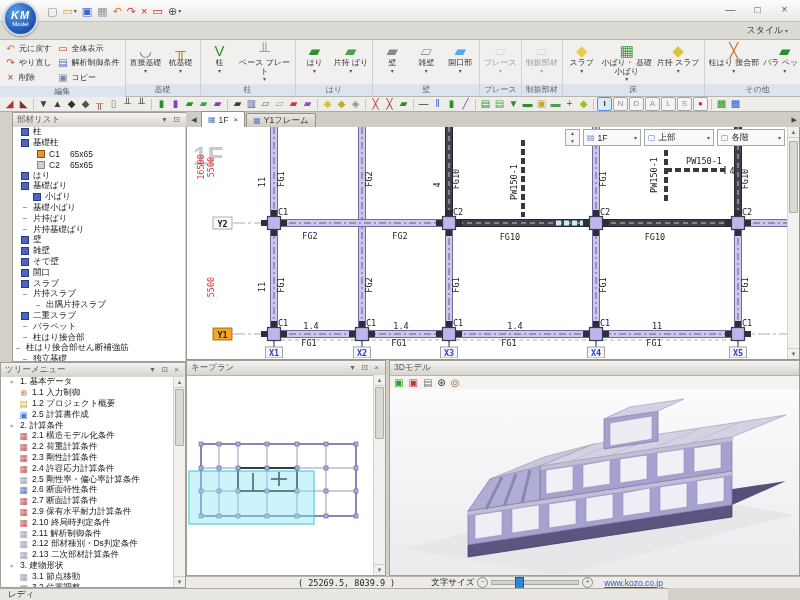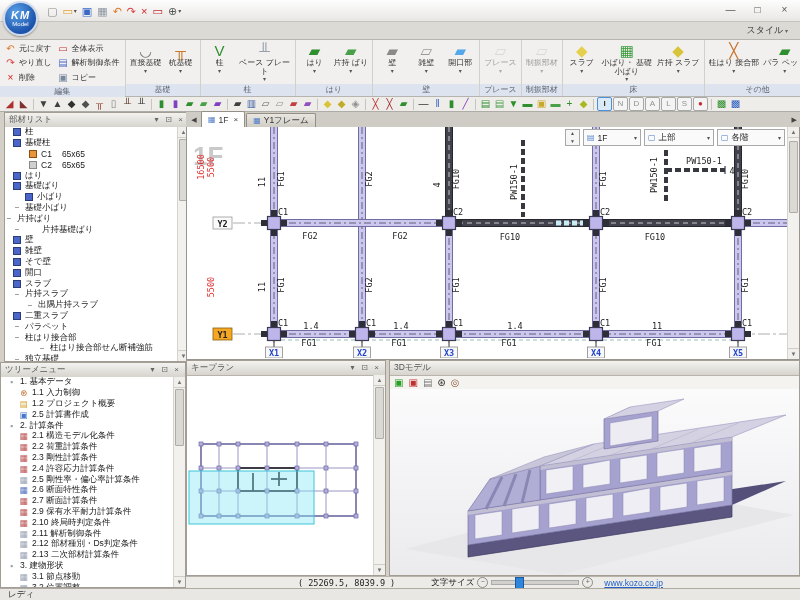--- a/index.html
+++ b/index.html
@@ -85,21 +85,21 @@
   .m3ico{font-size:10px;line-height:12px;}
   #m3dview{position:absolute;left:0;top:28px;right:0;bottom:0;background:linear-gradient(#fbfbfc,#ebebee);}
   
   #coordstrip{left:186px;top:576px;width:614px;height:12px;background:#edebe7;border-top:1px solid #b8b4ac;display:flex;align-items:center;font-size:8.5px;color:#222;}
   #coords{margin-left:112px;font-family:"DejaVu Sans Mono",monospace;font-size:8.5px;}
   #fslabel{margin-left:36px;}
   .circbtn{width:9px;height:9px;border:1px solid #8a8a8a;border-radius:50%;font-size:7px;line-height:8px;text-align:center;color:#666;margin:0 3px;}
   #fstrack{width:86px;height:3px;background:#d2d0cc;border:1px solid #aaa;position:relative;}
   #fsthumb{position:absolute;left:26%;top:-4px;width:7px;height:11px;background:#2e86dc;border:1px solid #1a5a9c;}
   #weblink{margin-left:8px;color:#2060c8;text-decoration:underline;}
-  #statusbar{left:0;top:588px;width:800px;height:12px;background:#e9e7e3;border-top:1px solid #aeaaa2;display:flex;align-items:center;padding:0 8px;font-size:8.5px;color:#333;font-family:Liberation Mono, monospace;}
+  #statusbar{left:0;top:588px;width:668px;height:12px;background:#e9e7e3;border-top:1px solid #aeaaa2;display:flex;align-items:center;padding:0 8px;font-size:8.5px;color:#333;font-family:Liberation Mono, monospace;}
   text{font-family:"DejaVu Sans Mono","Liberation Mono",monospace;}
   .pl{font-size:8.5px;fill:#1c1c1c;}
   .pr{font-size:8.5px;fill:#e03232;}
   .ax{font-size:8.5px;font-weight:bold;fill:#2244cc;}
   .ay{font-size:8.5px;font-weight:bold;fill:#222;}
   .wm{font-size:26px;font-weight:bold;fill:#c9c9c9;font-family:"Liberation Sans",sans-serif;}
 </style>
 </head>
 <body>
 
@@ -335,21 +335,21 @@
     <div class="tbtn" style="color: rgb(144, 144, 144);">D</div>
     <div class="tbtn" style="color: rgb(144, 144, 144);">A</div>
     <div class="tbtn" style="color: rgb(144, 144, 144);">L</div>
     <div class="tbtn" style="color: rgb(144, 144, 144);">S</div>
     <div class="tbtn" style="color: rgb(192, 48, 48);">●</div>
     <div class="tsep"></div>
     <div class="tico" style="color: rgb(47, 143, 47);">▩</div>
     <div class="tico" style="color: rgb(48, 96, 192);">▩</div>
   </div>
 
-<div class="panel" id="memberlist" style="left:4px;top:112px;width:186px;height:250px;">
+<div class="panel" id="memberlist" style="left:12px;top:112px;width:186px;height:250px;">
   <div class="ptitle">
     <span>部材リスト</span>
     <span class="pbtns">
         <span class="pbtn">▾</span>
         <span class="pbtn">⊡</span>
         <span class="pbtn">×</span>
       </span>
   </div>
   <div class="tree" id="memtree">
       <div class="trow" style="padding-left: 8px;">
@@ -379,25 +379,25 @@
         <span class="tlbl">基礎ばり</span>
       </div>
       <div class="trow" style="padding-left: 20px;">
         <span class="ticon tc-blue"></span>
         <span class="tlbl">小ばり</span>
       </div>
       <div class="trow" style="padding-left: 8px;">
         <span class="tdot"></span>
         <span class="tlbl">基礎小ばり</span>
       </div>
-      <div class="trow" style="">
+      <div class="trow" style="padding-left: 8px;">
         <span class="tdot"></span>
         <span class="tlbl">片持ばり</span>
       </div>
-      <div class="trow" style="padding-left: 8px; gap: 17px;">
+      <div class="trow" style="padding-left: 8px;">
         <span class="tdot"></span>
         <span class="tlbl">片持基礎ばり</span>
       </div>
       <div class="trow" style="padding-left: 8px;">
         <span class="ticon tc-blue"></span>
         <span class="tlbl">壁</span>
       </div>
       <div class="trow" style="padding-left: 8px;">
         <span class="ticon tc-blue"></span>
         <span class="tlbl">雑壁</span>
@@ -427,21 +427,21 @@
         <span class="tlbl">二重スラブ</span>
       </div>
       <div class="trow" style="padding-left: 8px;">
         <span class="tdot"></span>
         <span class="tlbl">パラペット</span>
       </div>
       <div class="trow" style="padding-left: 8px;">
         <span class="tdot"></span>
         <span class="tlbl">柱はり接合部</span>
       </div>
-      <div class="trow" style="padding-left: 8px; justify-content: center;">
+      <div class="trow" style="padding-left: 1px;">
         <span class="tdot"></span>
         <span class="tlbl">柱はり接合部せん断補強筋</span>
       </div>
       <div class="trow" style="padding-left: 8px;">
         <span class="tdot"></span>
         <span class="tlbl">独立基礎</span>
       </div>
     </div>
   <div class="vsb">
     <div class="sa">▲</div>

